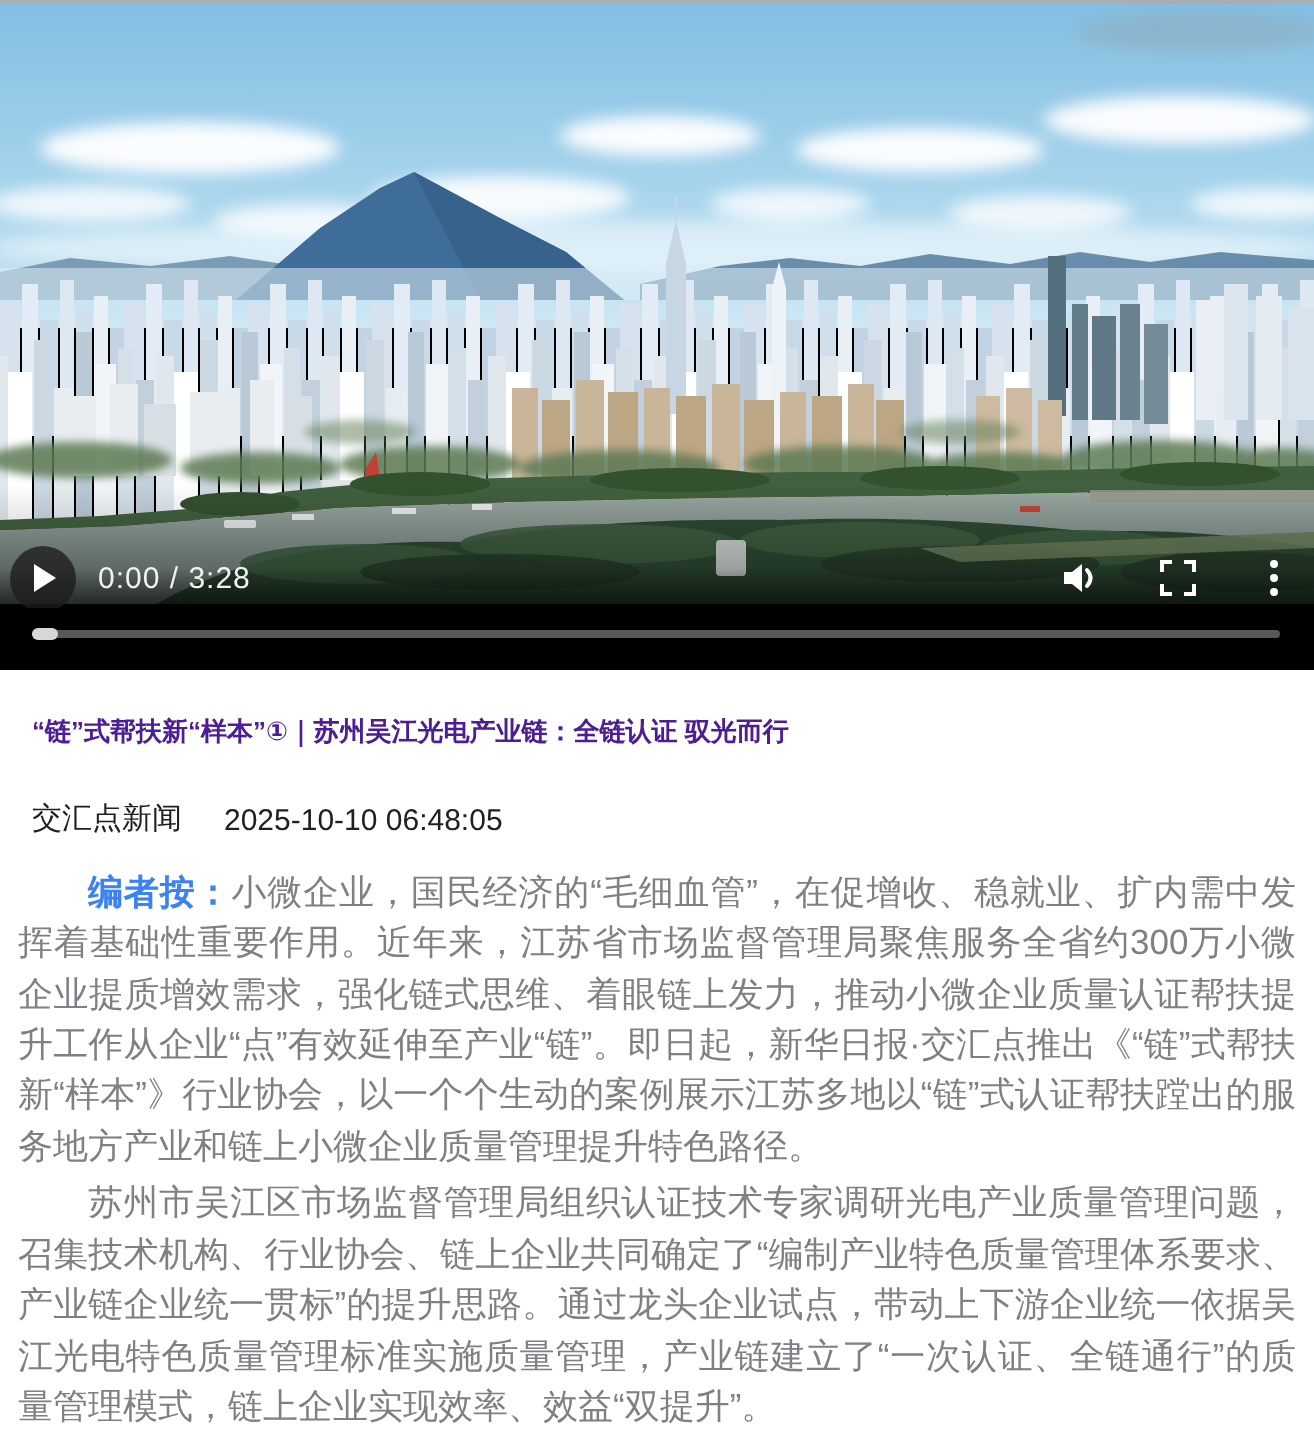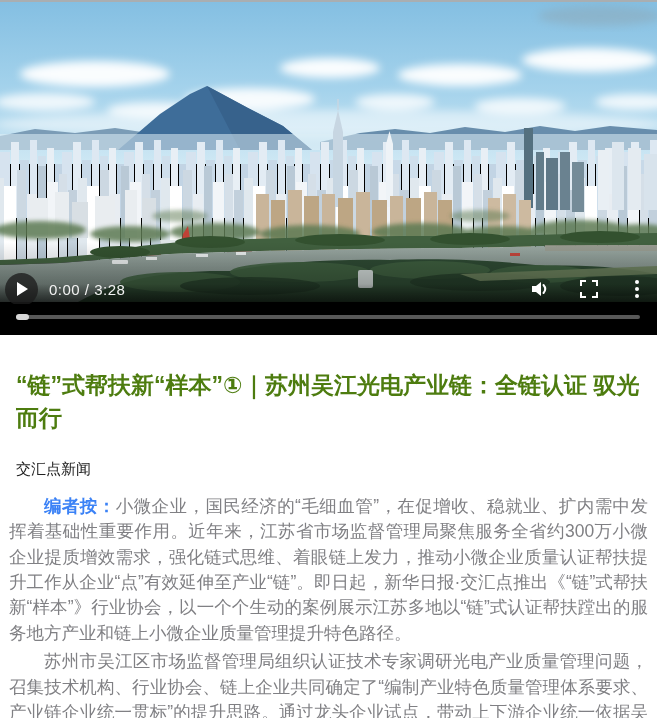--- a/index.html
+++ b/index.html
@@ -20,21 +20,21 @@
   .ctl svg { display:block; margin:0 auto; }
   .ctl-volume { left:528px; }
   .ctl-full { left:577px; }
   .ctl-menu { left:625px; }
   .bar-area { position:absolute; left:0; top:302px; width:657px; height:31px; background:#000; }
   .progress { position:absolute; left:16px; top:11px; width:624px; height:4px; background:#585858; border-radius:2px; cursor:pointer; }
   .thumb { position:absolute; left:0; top:-1px; width:13px; height:6px; background:#d8d8d8; border-radius:3px; }
 
   
   .article { padding-top:22px; }
-  .headline { margin:12px 16px; font-size:23px; line-height:1.45; font-weight:700; color:#4d7c0f; }
+  .headline { margin:0 16px; font-size:13px; line-height:1.45; font-weight:700; color:#4c1d95; }
   .meta { margin:24px 16px 0; font-size:15px; color:#202020; display:flex; align-items:flex-end; }
   .meta .src { margin-right:21px; }
   .body { margin:15px 9px 0; font-size:17.5px; line-height:25.4px; color:#808084; text-align:justify; }
   .body p { text-indent:2em; margin:0 0 3px; }
   .body .lead { font-weight:700; color:#3b82f6; }
 </style>
 </head>
 <body>
 
 <div class="page">
@@ -237,20 +237,21 @@
         <div class="thumb"></div>
       </div>
     </div>
   </div>
 
   <div class="article">
     <h1 class="headline">“链”式帮扶新“样本”①｜苏州吴江光电产业链：全链认证 驭光而行</h1>
 
     <div class="meta">
       <span class="src">交汇点新闻</span>
+      <span class="date">2025-10-10 06:48:05</span>
     </div>
 
     <div class="body">
       <p><span class="lead">编者按：</span><span>小微企业，国民经济的“毛细血管”，在促增收、稳就业、扩内需中发挥着基础性重要作用。近年来，江苏省市场监督管理局聚焦服务全省约300万小微企业提质增效需求，强化链式思维、着眼链上发力，推动小微企业质量认证帮扶提升工作从企业“点”有效延伸至产业“链”。即日起，新华日报·交汇点推出《“链”式帮扶新“样本”》行业协会，以一个个生动的案例展示江苏多地以“链”式认证帮扶蹚出的服务地方产业和链上小微企业质量管理提升特色路径。</span></p>
       <p><span>苏州市吴江区市场监督管理局组织认证技术专家调研光电产业质量管理问题，召集技术机构、行业协会、链上企业共同确定了“编制产业特色质量管理体系要求、产业链企业统一贯标”的提升思路。通过龙头企业试点，带动上下游企业统一依据吴江光电特色质量管理标准实施质量管理，产业链建立了“一次认证、全链通行”的质量管理模式，链上企业实现效率、效益“双提升”。</span></p>
     </div>
   </div>
 
 </div>
 

